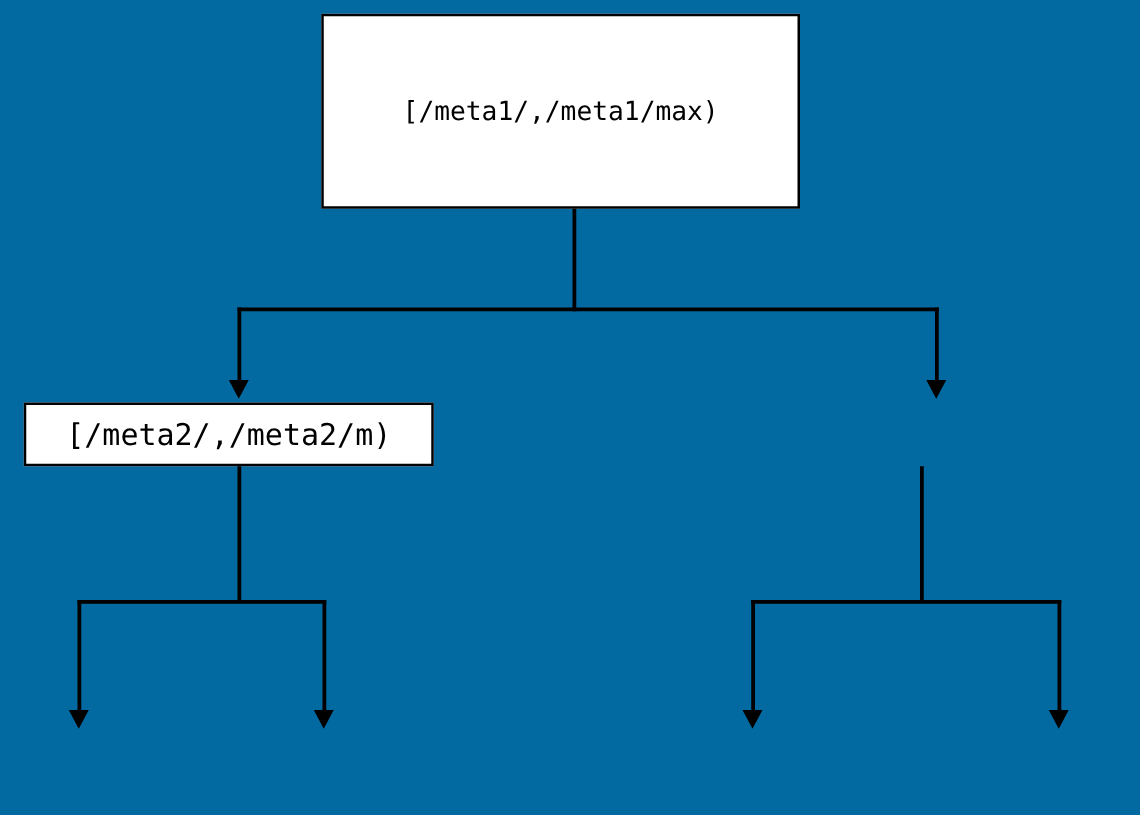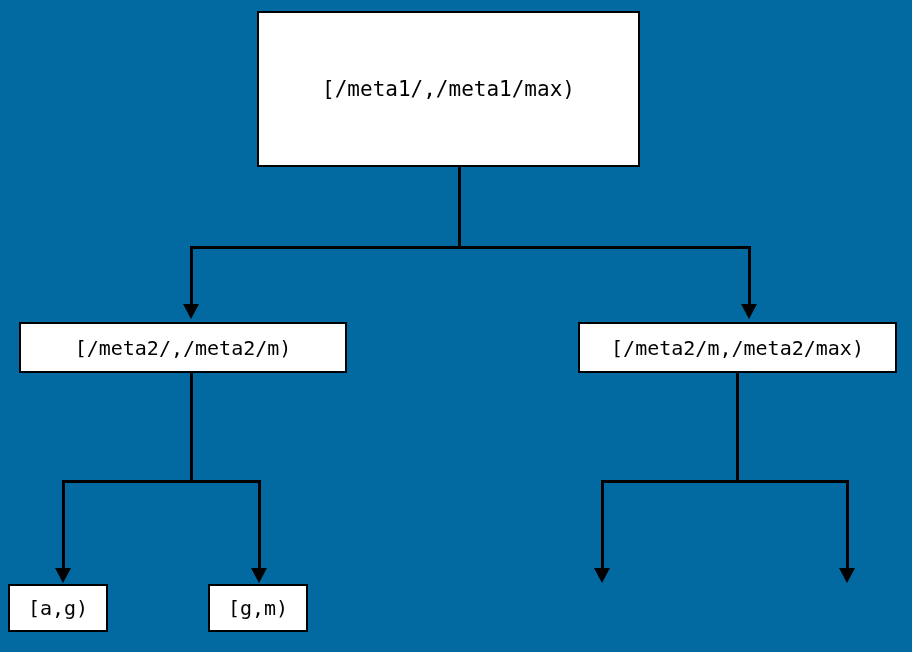--- a/index.html
+++ b/index.html
@@ -51,21 +51,21 @@
     width: 328px;
     height: 51px;
   }
   #node-right-mid {
     left: 578px;
     top: 322px;
     width: 319px;
     height: 51px;
   }
   #node-left-mid .node-label,
-  #node-right-mid .node-label { font-size: 20px; }
+  #node-right-mid .node-label { font-size: 24px; }
 
   
   #node-leaf-ag {
     left: 8px;
     top: 584px;
     width: 100px;
     height: 48px;
   }
   #node-leaf-gm {
     left: 208px;
@@ -122,38 +122,29 @@
   <div class="conn-v" style="left:458px; top:167px; height:82px;"></div>
   <div class="conn-h" style="left:190px; top:246px; width:561px;"></div>
   <div class="conn-v" style="left:190px; top:246px; height:59px;"></div>
   <div class="conn-v" style="left:748px; top:246px; height:59px;"></div>
   <div class="arrowhead" style="left:183px; top:304px;"></div>
   <div class="arrowhead" style="left:741px; top:304px;"></div>
 
   <div class="node-box" id="node-left-mid">
     <span class="node-label">[/meta2/,/meta2/m)</span>
   </div>
-  <div class="node-box" id="node-right-mid">
-    <span class="node-label">[/meta2/m,/meta2/max)</span>
-  </div>
 
   <div class="conn-v" style="left:190px; top:373px; height:109px;"></div>
   <div class="conn-h" style="left:62px; top:480px; width:199px;"></div>
   <div class="conn-v" style="left:62px; top:480px; height:89px;"></div>
   <div class="conn-v" style="left:258px; top:480px; height:89px;"></div>
   <div class="arrowhead" style="left:55px; top:568px;"></div>
   <div class="arrowhead" style="left:251px; top:568px;"></div>
 
   <div class="conn-v" style="left:736px; top:373px; height:109px;"></div>
   <div class="conn-h" style="left:601px; top:480px; width:248px;"></div>
   <div class="conn-v" style="left:601px; top:480px; height:89px;"></div>
   <div class="conn-v" style="left:846px; top:480px; height:89px;"></div>
   <div class="arrowhead" style="left:594px; top:568px;"></div>
   <div class="arrowhead" style="left:839px; top:568px;"></div>
 
-  <div class="node-box" id="node-leaf-ag">
-    <span class="node-label">[a,g)</span>
-  </div>
-  <div class="node-box" id="node-leaf-gm">
-    <span class="node-label">[g,m)</span>
-  </div>
 
 </div>
 
 </body></html>

